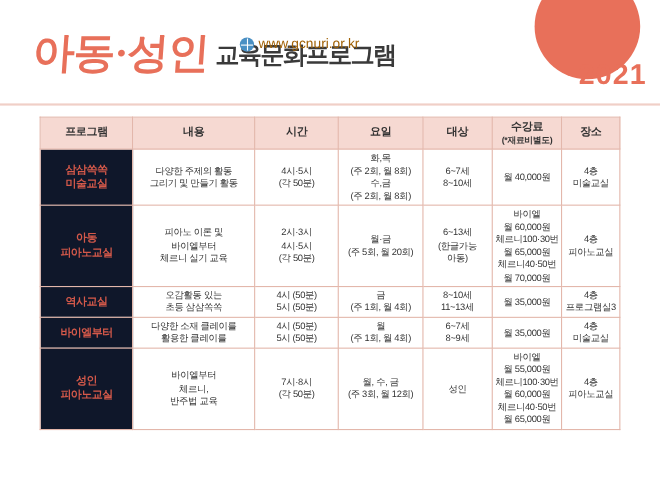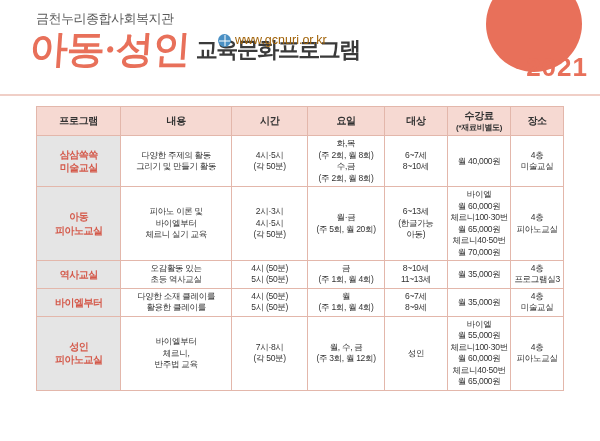--- a/index.html
+++ b/index.html
@@ -148,21 +148,21 @@
     color: #333;
     height: 24px;
     margin-top: 32px;
   }
   thead th .sub-note {
     font-size: 8px;
     font-weight: bold;
     display: block;
   }
   td.prog {
-    background: #e5e5e5;
+    background: #0f172a;
     font-weight: bold;
     color: #d4594a;
     font-size: 10px;
     letter-spacing: -0.5px;
   }
   td .cell-line {
     display: block;
     white-space: nowrap;
   }
   .c-prog  { width: 16%; }
@@ -170,21 +170,20 @@
   .c-time  { width: 14.5%; }
   .c-day   { width: 14.5%; }
   .c-targ  { width: 12%; }
   .c-fee   { width: 12%; }
   .c-place { width: 10%; }
 </style>
 </head>
 <body>
 
 <div class="header">
-  <div class="org-name">금천누리종합사회복지관</div>
   <div class="title-line">
     <span class="title-main">아동·성인</span>
     <span class="title-sub">교육문화프로그램</span>
   </div>
   <div class="url">
     <span class="globe-icon"></span>
     <span>www.gcnuri.or.kr</span>
   </div>
   <div class="year-circle"></div>
   <div class="year-text">2021</div>
@@ -281,21 +280,21 @@
             <span class="cell-line">4층</span>
             <span class="cell-line">피아노교실</span>
           </td>
         </tr>
         <tr>
           <td class="prog">
             <span class="cell-line">역사교실</span>
           </td>
           <td>
             <span class="cell-line">오감활동 있는</span>
-            <span class="cell-line">초등 역사교실</span>
+            <span class="cell-line">초등 삼삼쏙쏙</span>
           </td>
           <td>
             <span class="cell-line">4시 (50분)</span>
             <span class="cell-line">5시 (50분)</span>
           </td>
           <td>
             <span class="cell-line">금</span>
             <span class="cell-line">(주 1회, 월 4회)</span>
           </td>
           <td>

